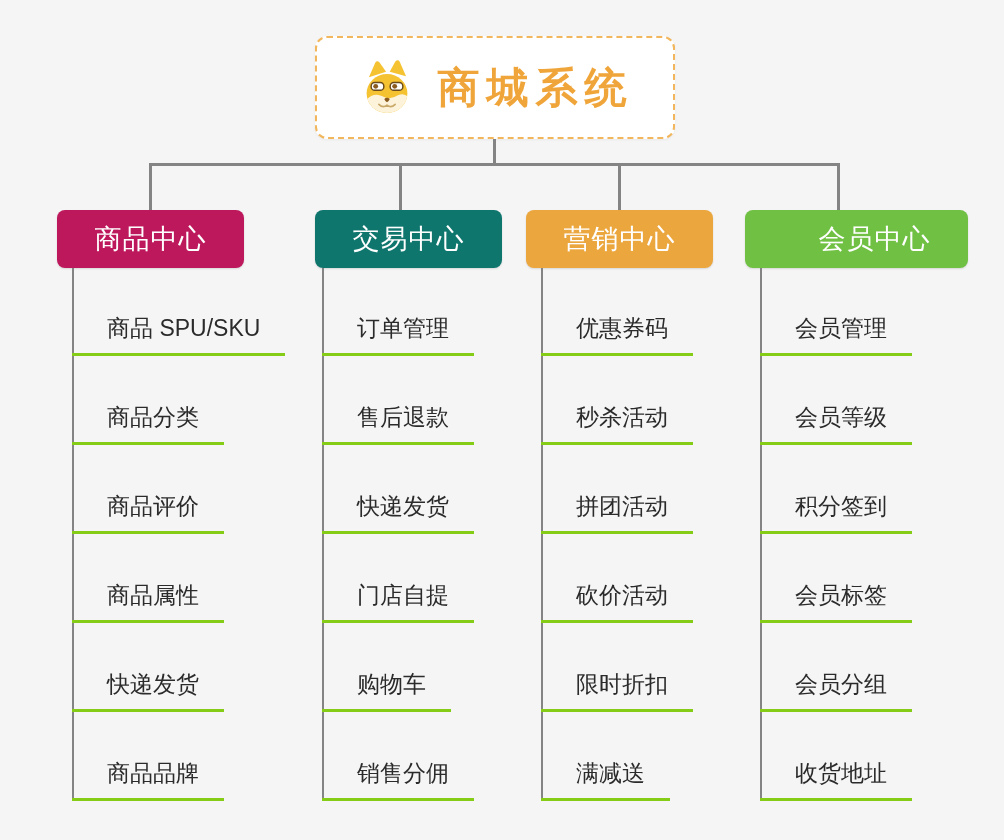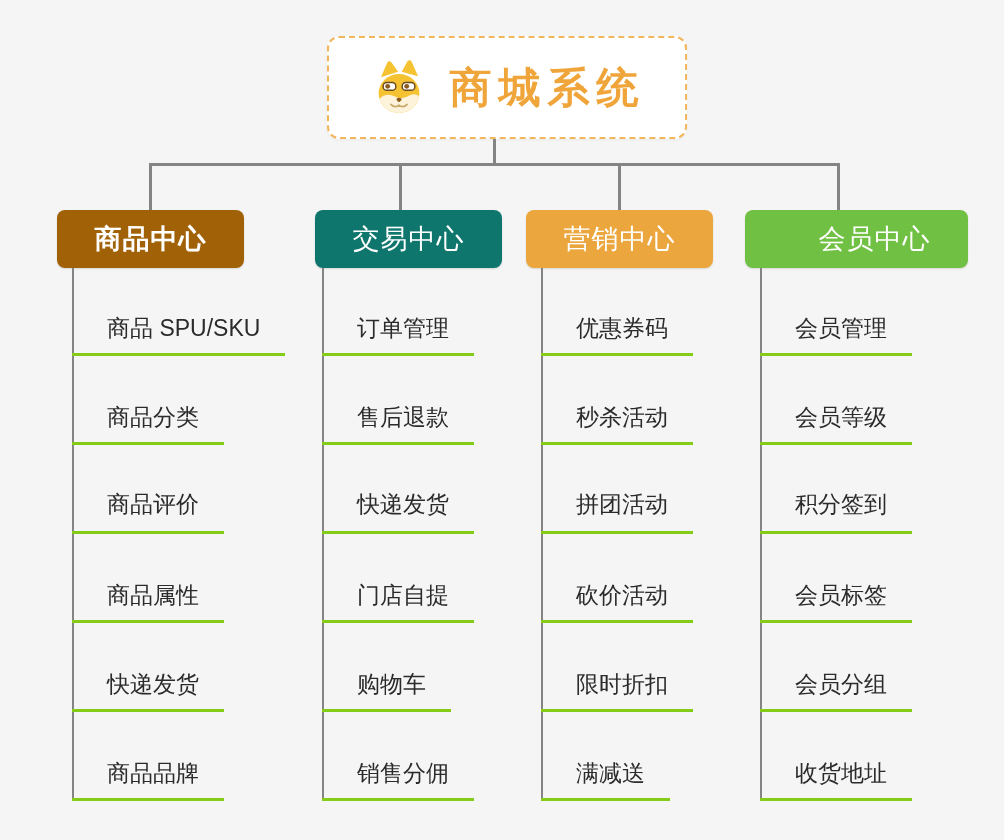--- a/index.html
+++ b/index.html
@@ -8,21 +8,21 @@
     background:#f5f5f6;
   }
   .canvas{
     position:relative;
     width:1004px;height:840px;
     background:#f5f5f6;
     overflow:hidden;
   }
   
   .root-node{
-    position:absolute;left:327px;top:36px;
+    position:absolute;left:315px;top:36px;
     width:360px;height:103px;box-sizing:border-box;
     background:#ffffff;
     border:2px dashed #f2b65c;
     border-radius:12px;
     display:flex;align-items:center;justify-content:center;gap:21px;
     box-shadow:0 1px 3px rgba(0,0,0,0.05);
     cursor:pointer;
     text-align:center;
   }
   .root-label{
@@ -55,21 +55,21 @@
   .col.c1{left:72px;} .col.c2{left:322px;}
   .col.c3{left:541px;} .col.c4{left:760px;}
   .trunk{position:absolute;left:0;top:0;width:2px;height:532px;background:#848484;}
   .leaf{
     position:absolute;left:0;
     padding:0 25px 4px 35px;
     border-bottom:3px solid #84cc16;
     font-size:23px;line-height:41px;color:#2b2b2b;
     white-space:nowrap;cursor:pointer;
   }
-  .leaf.r1{top:40px;} .leaf.r2{top:129px;} .leaf.r3{top:218px;font-family:Liberation Mono, monospace;}
+  .leaf.r1{top:40px;} .leaf.r2{top:129px;} .leaf.r3{top:218px;}
   .leaf.r4{top:307px;} .leaf.r5{top:396px;} .leaf.r6{top:485px;}
 </style>
 </head>
 <body>
 
 <div class="canvas">
 
   <div class="root-node">
     <svg class="doge" viewBox="0 0 64 64" aria-hidden="true">
       <path d="M12,20 L19,4 Q21,1 24,4 L31,14 Z" fill="#f5c232"></path>
@@ -91,21 +91,21 @@
     <div class="root-label">商城系统</div>
   </div>
 
   <div class="conn root-stub"></div>
   <div class="conn h-bar"></div>
   <div class="conn drop d1"></div>
   <div class="conn drop d2"></div>
   <div class="conn drop d3"></div>
   <div class="conn drop d4"></div>
 
-  <div class="branch b1" style="background: #a16207; font-weight: bold;">商品中心</div>
+  <div class="branch b1" style="background: #be185d;">商品中心</div>
   <div class="branch b2" style="background: #0f766e; margin-left: 8px;">交易中心</div>
   <div class="branch b3" style="background: rgb(235, 166, 62);">营销中心</div>
   <div class="branch b4" style="background: rgb(112, 192, 67); padding-left: 36px;">会员中心</div>
 
   <div class="col c1">
     <div class="trunk"></div>
     <div class="leaf r1">商品 SPU/SKU</div>
     <div class="leaf r2">商品分类</div>
     <div class="leaf r3">商品评价</div>
     <div class="leaf r4">商品属性</div>

